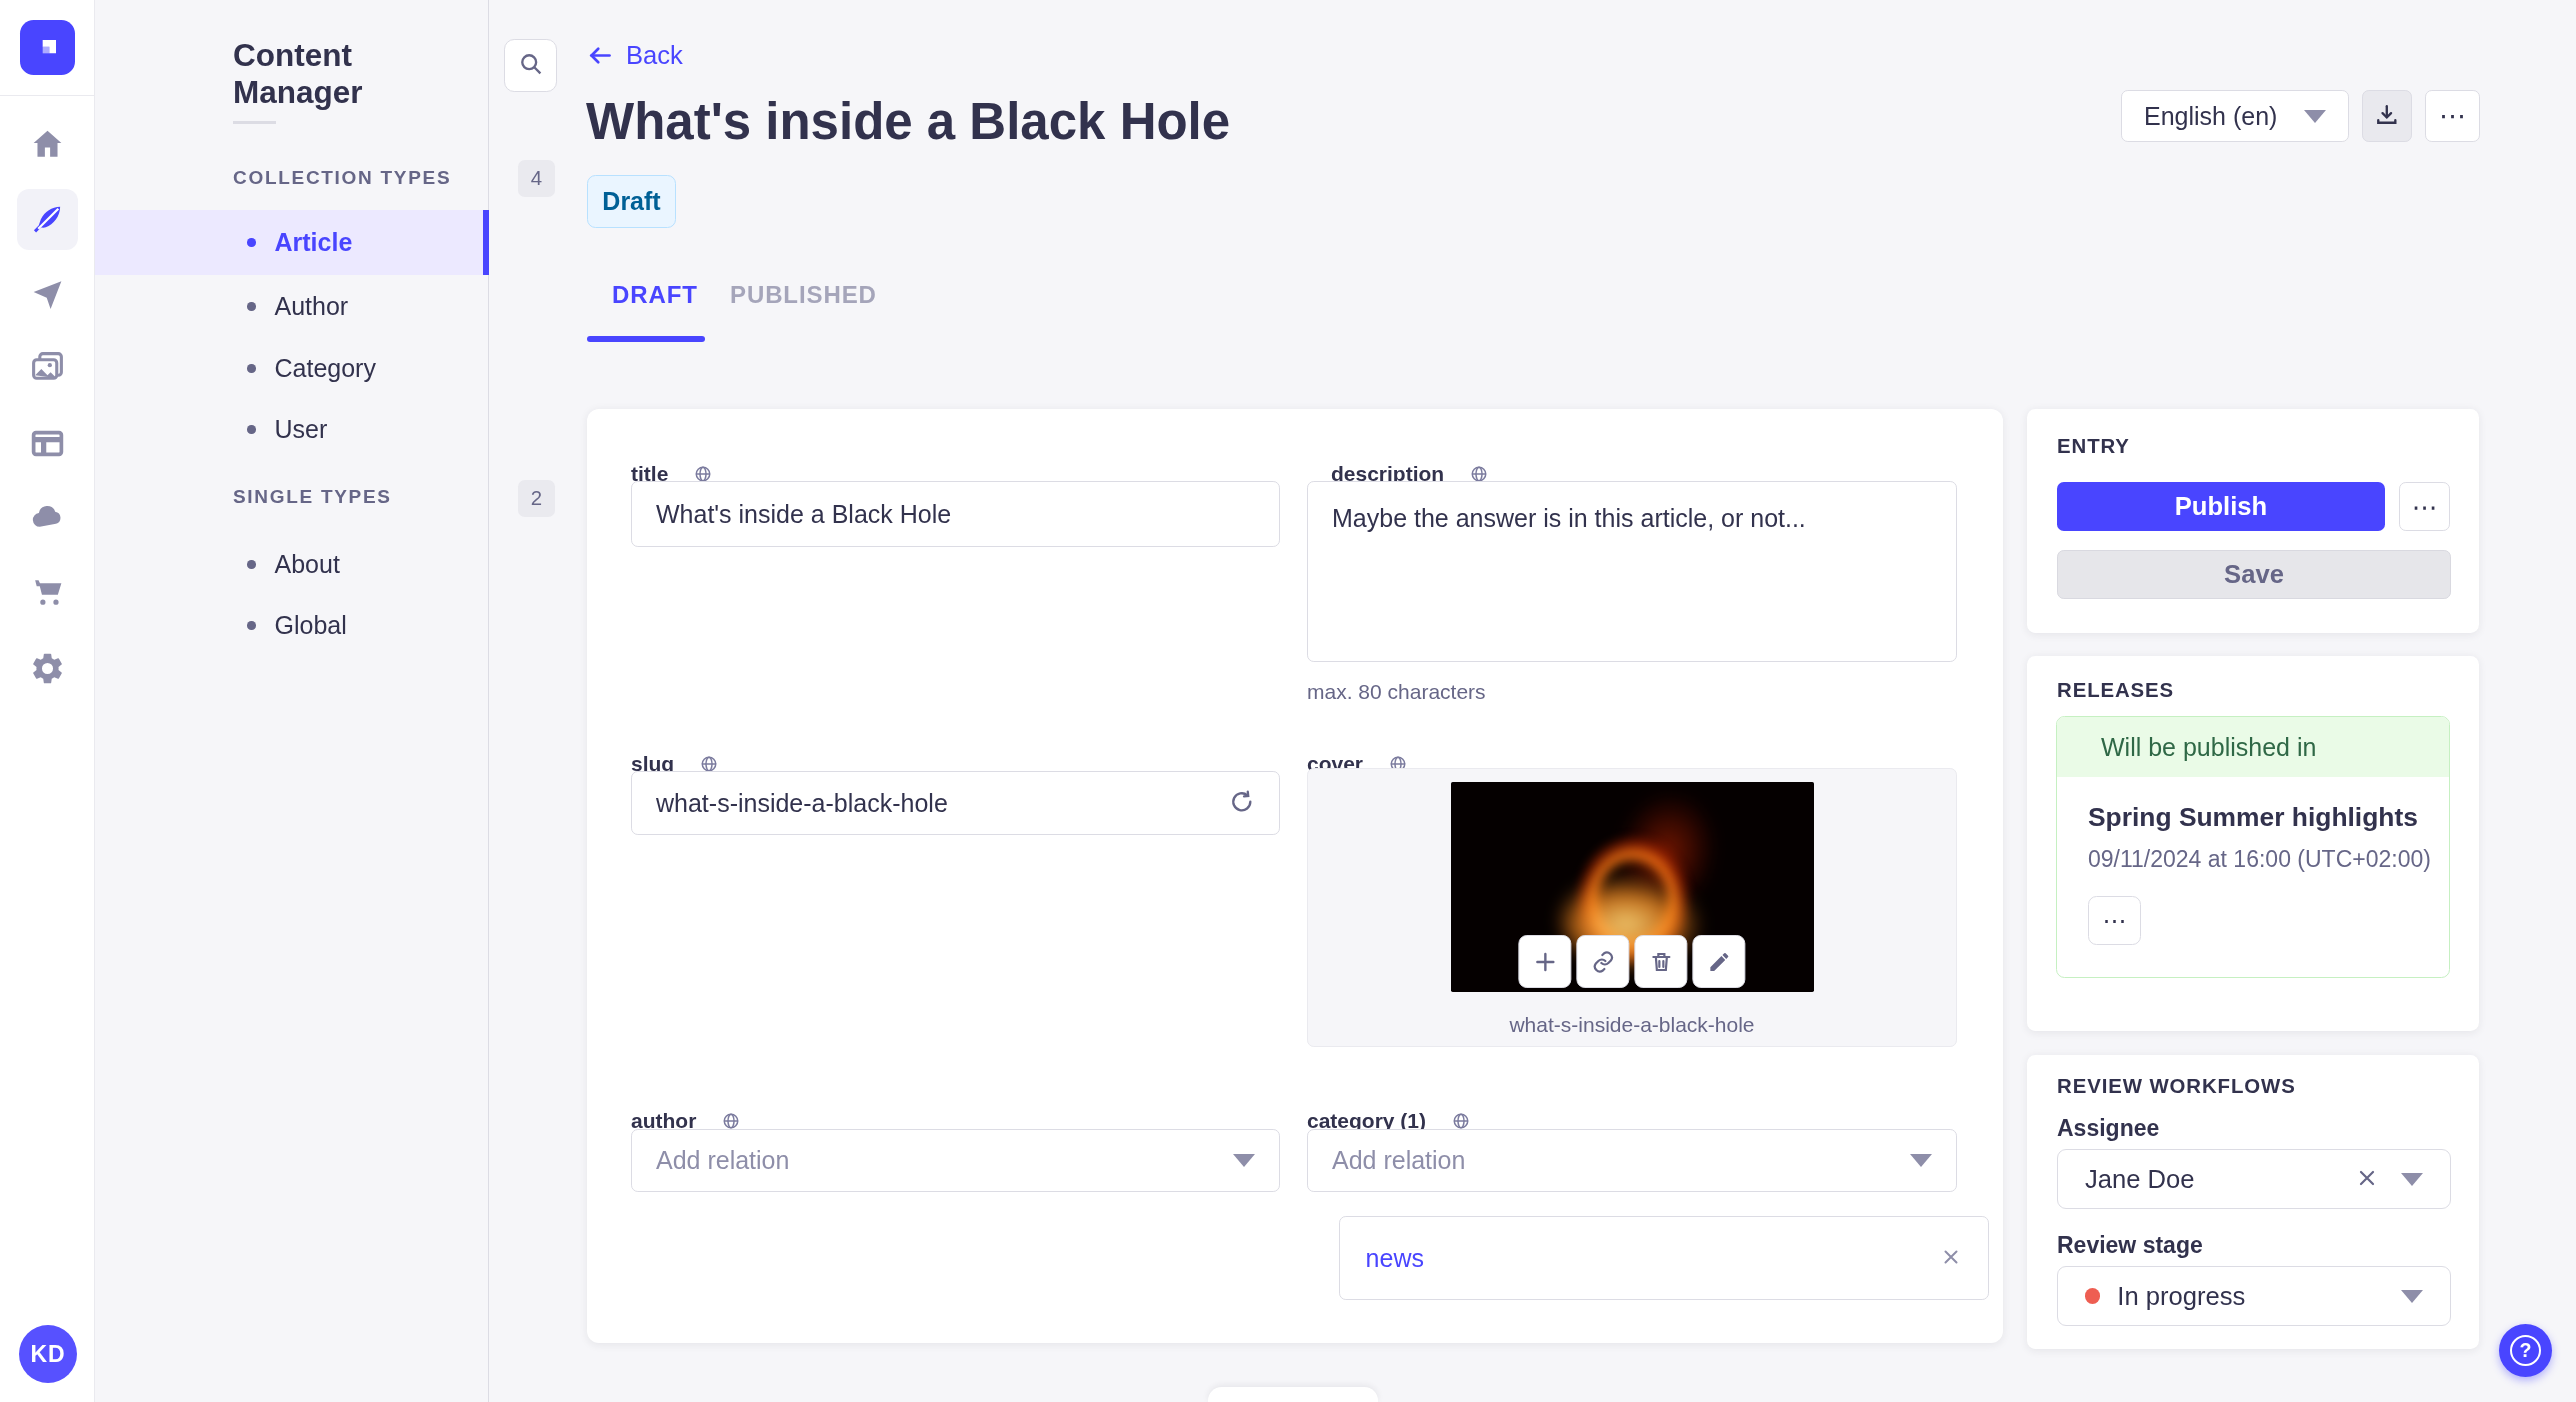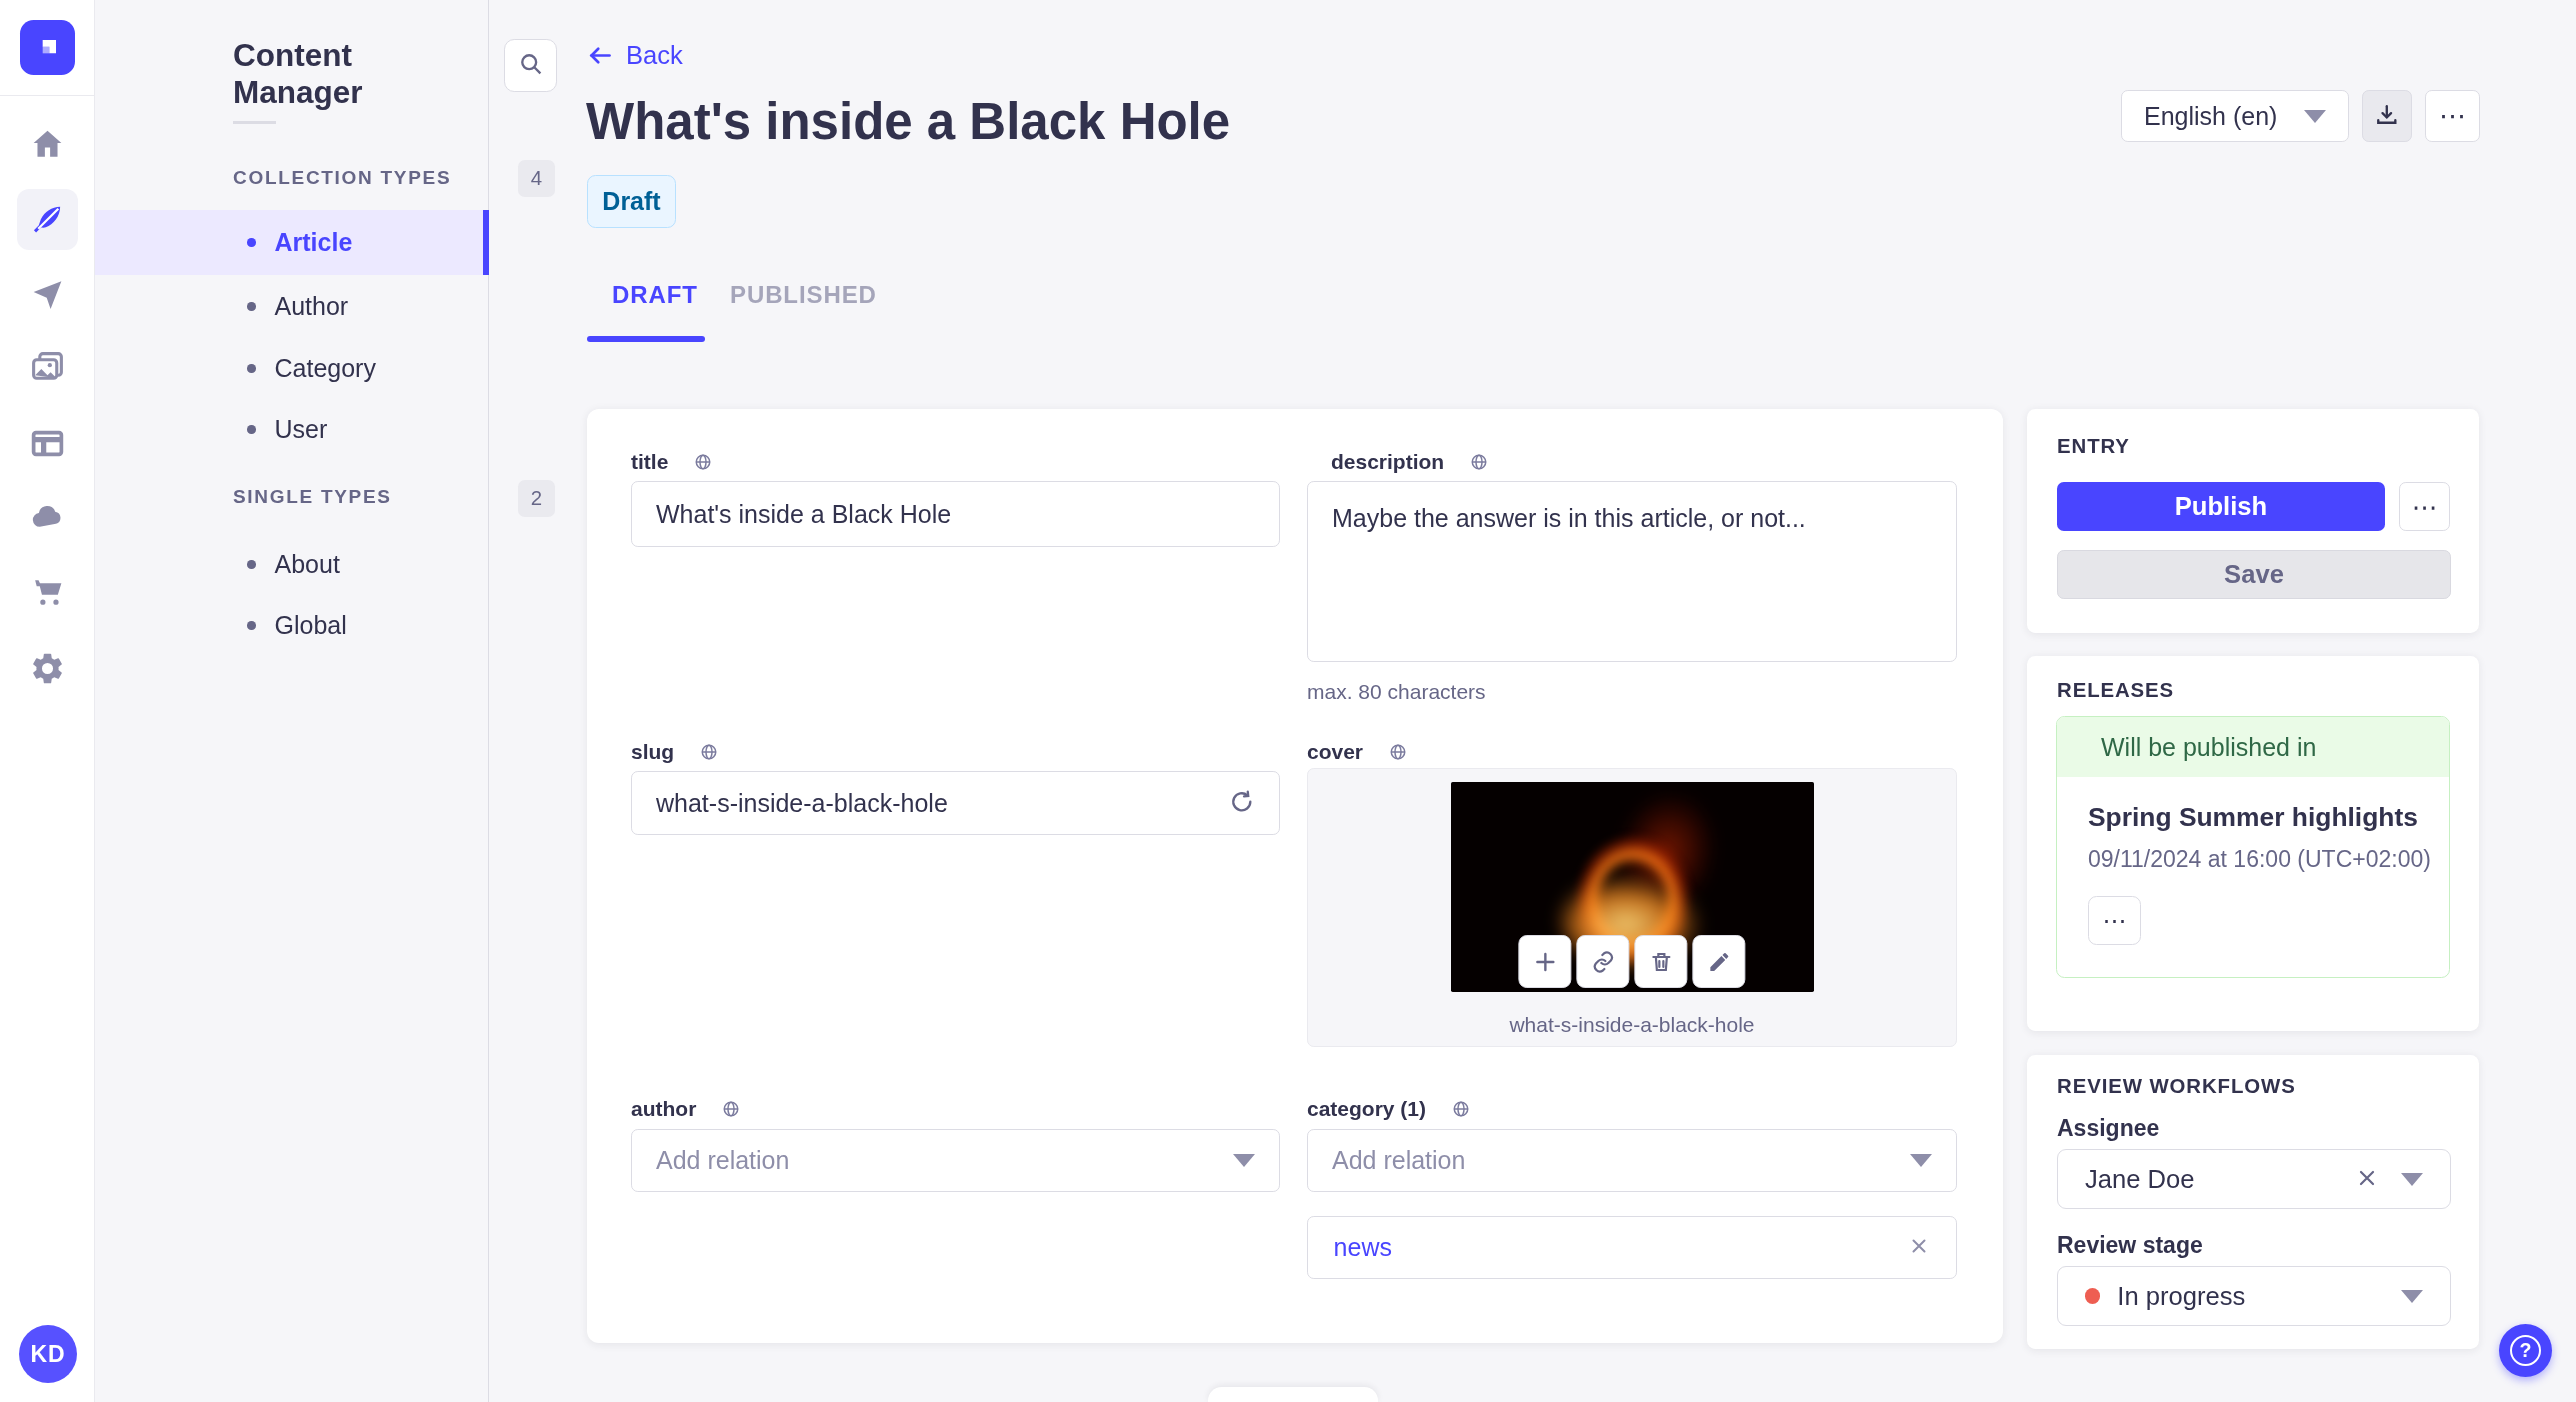--- a/index.html
+++ b/index.html
@@ -41,21 +41,21 @@
   #header-more-btn { left:2425px; top:90px; width:55px; height:52px; background:#fff; border:0.9px solid #dcdce4; border-radius:6.8px; display:flex; align-items:center; justify-content:center; font-size:27px; color:#32324d; cursor:pointer; }
 
   
   .tab { top:281px; font-size:24px; font-weight:700; letter-spacing:0.9px; cursor:pointer; }
   #tab-draft { left:612px; color:#4945ff; }
   #tab-published { left:730px; color:#a5a5ba; }
   #tab-underline { left:587px; top:336px; width:118px; height:6px; background:#4945ff; border-radius:3.4px; }
 
   
   #main-card { left:587px; top:409px; width:1416px; height:934px; background:#fff; border-radius:12px; box-shadow:0 1.7px 8.5px rgba(33,33,52,.08); }
-  .f-label { font-size:21px; font-weight:700; color:#32324d; display:flex; align-items:center; gap:26px; }
+  .f-label { font-size:21px; font-weight:700; color:#32324d; display:flex; align-items:center; gap:26px;margin-top:12px; }
   .input { background:#fff; border:0.9px solid #dcdce4; border-radius:6.8px; display:flex; align-items:center; padding:0 24px; }
   .input .val { font-size:25px; color:#32324d; }
   .input .ph { font-size:25px; color:#8e8ea9; }
   .helper { font-size:21px; color:#666687; }
   .caret { width:0; height:0; border-left:11px solid transparent; border-right:11px solid transparent; border-top:13.6px solid #8e8ea9; }
 
   #cover-panel { background:#f6f6f9; border:0.9px solid #eaeaef; border-radius:6.8px; }
   #cover-img { left:143px; top:12.8px; width:363px; height:210px; background:#050000; overflow:hidden; border-radius:1.7px; }
   .bh-plume { position:absolute; left:47%; top:6%; width:26%; height:46%; background:radial-gradient(ellipse at 50% 60%, rgba(150,30,0,.75), rgba(80,10,0,.35) 55%, transparent 75%); filter:blur(6.8px); transform:rotate(12deg); }
   .bh-ring { position:absolute; left:50%; top:56%; width:128px; height:143px; transform:translate(-50%,-50%); border-radius:50%;
@@ -335,21 +335,21 @@
     <svg width="18" height="18" viewBox="0 0 24 24" fill="none" stroke="#7b7b9e" stroke-width="2">
         <circle cx="12" cy="12" r="9"></circle>
         <ellipse cx="12" cy="12" rx="4" ry="9"></ellipse>
         <path d="M3.5 12h17"></path>
       </svg>
   </div>
   <div class="input abs" style="left:720px; top:720px; width:650px; height:63px; justify-content:space-between">
     <span class="ph">Add relation</span>
     <span class="caret"></span>
   </div>
-  <div id="relation-chip" class="abs" style="left:720px; top:807px; width:650px; height:63px">
+  <div id="relation-chip" class="abs" style="left:752px; top:807px; width:650px; height:84px">
     <span class="rel">news</span>
     <span>
       <svg width="22" height="22" viewBox="0 0 24 24" fill="none" stroke="#8e8ea9" stroke-width="2.2" stroke-linecap="round">
           <path d="M6 6l12 12M18 6L6 18"></path>
         </svg>
     </span>
   </div>
 </div>
 
 <div class="rail-card abs" style="top:409px; height:224px">

